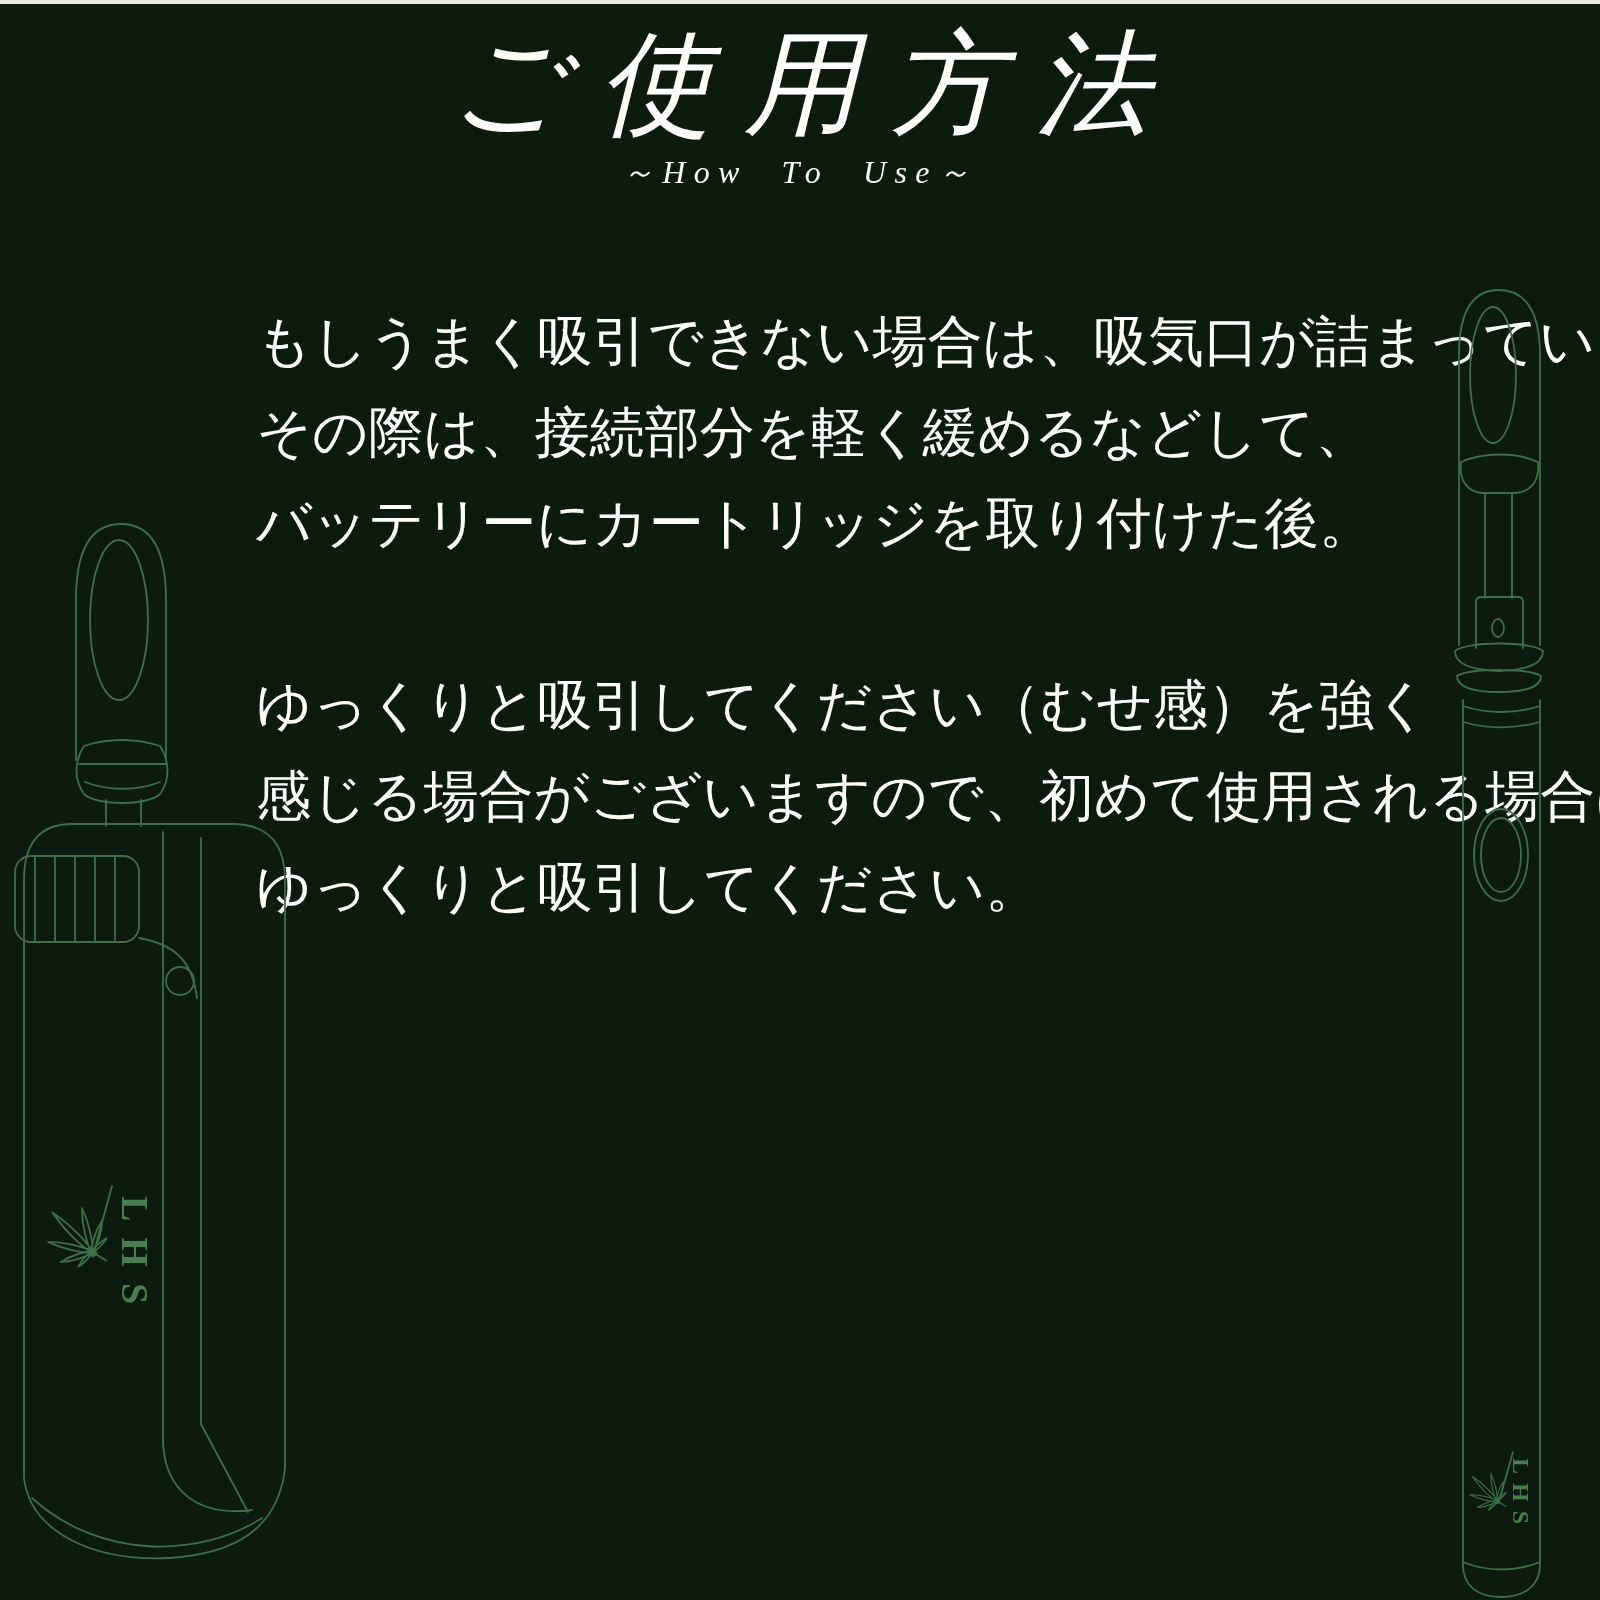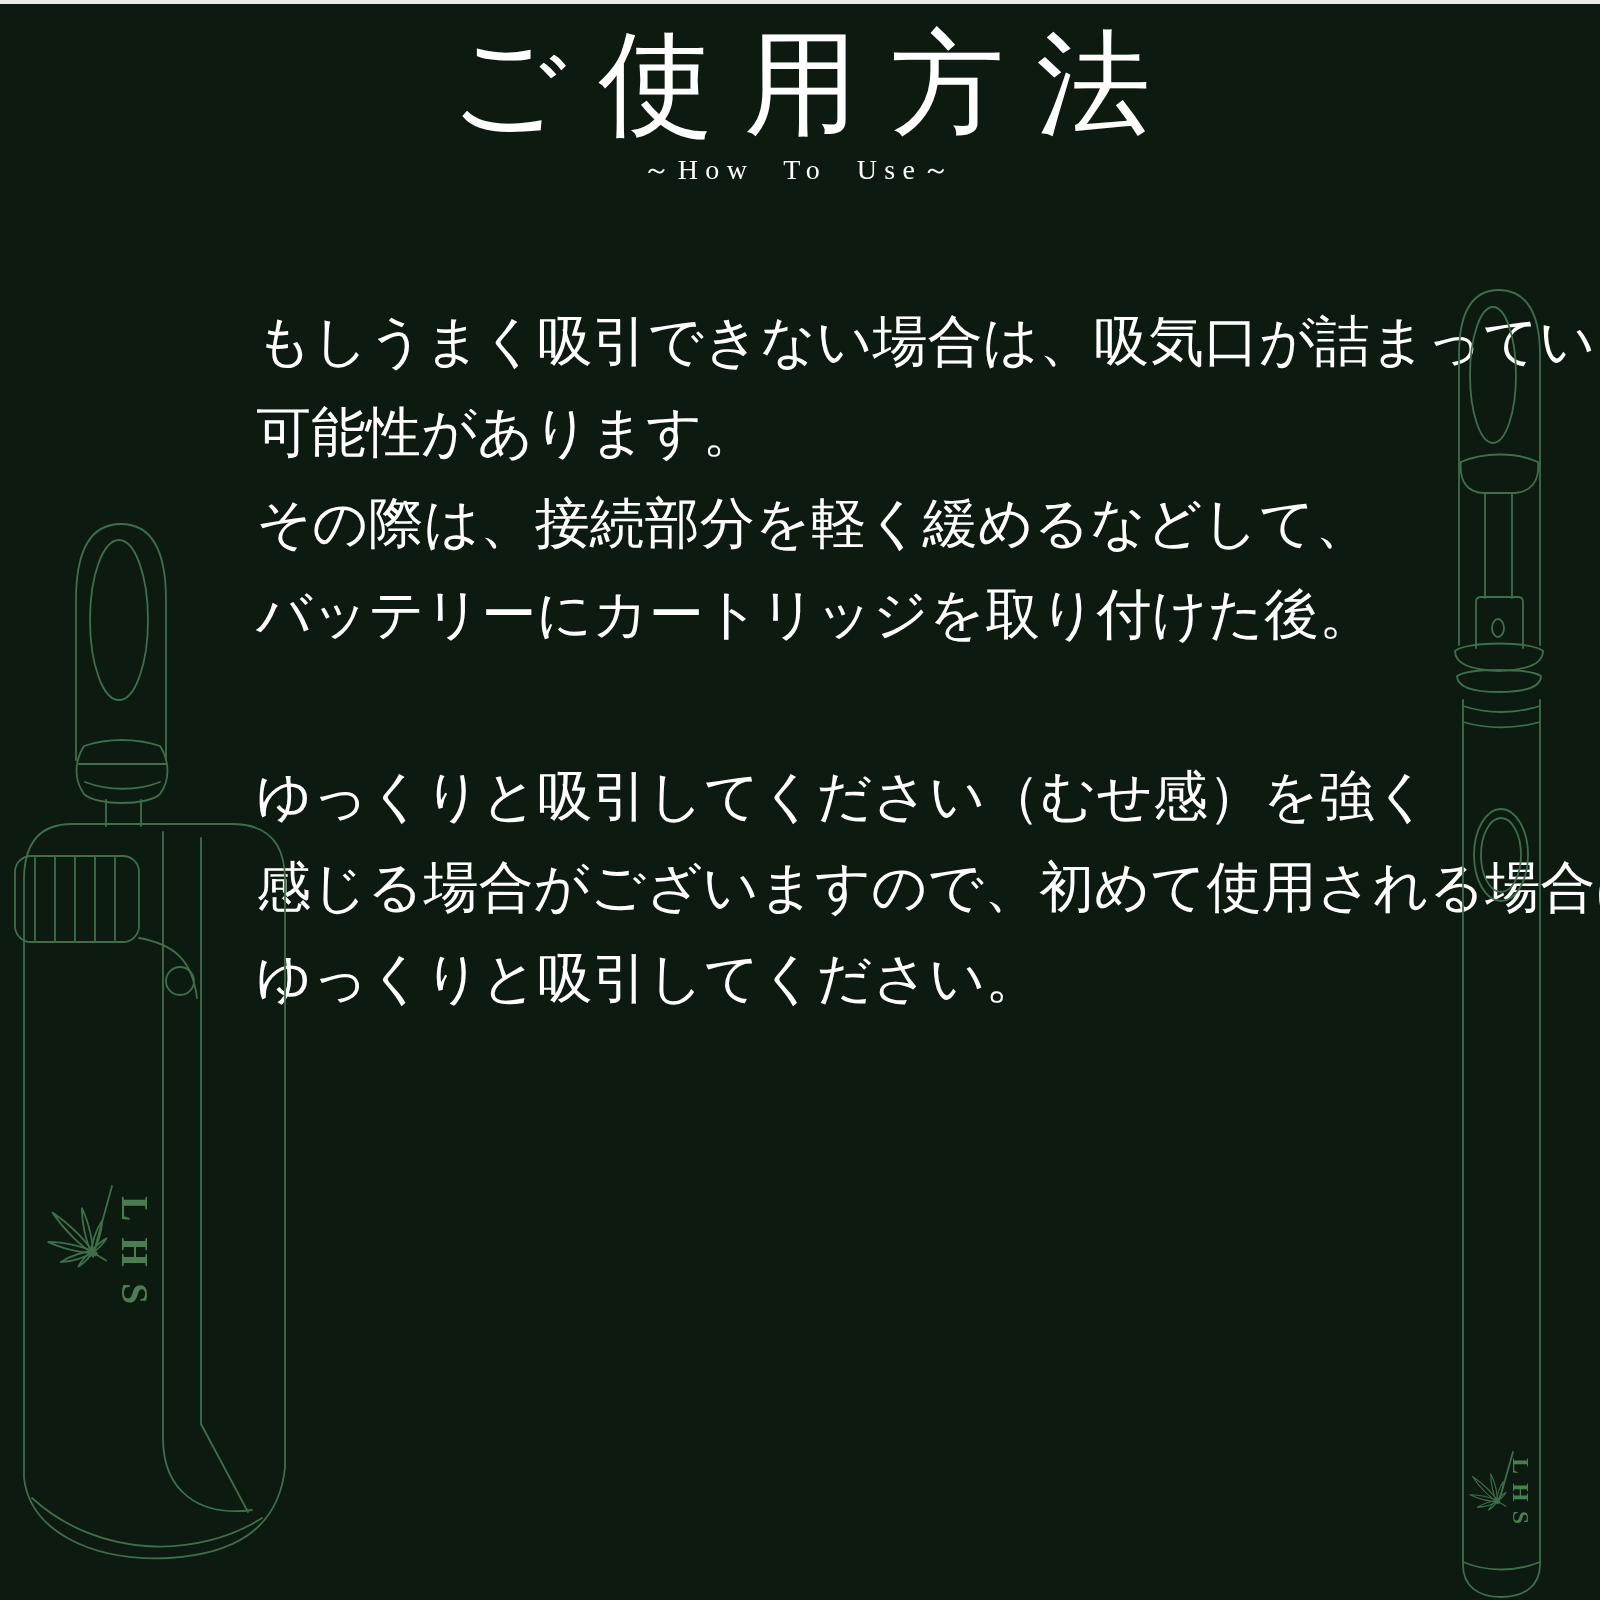--- a/index.html
+++ b/index.html
@@ -6,27 +6,27 @@
   body{
     width:1600px;height:1600px;position:relative;overflow:hidden;
     background:var(--bg,#0d1a0f);
     font-family:"Liberation Serif","DejaVu Serif",serif;
     color:var(--ink,#ffffff);
   }
   .top-strip{
     position:absolute;left:0;top:0;width:1600px;height:4px;
     background:var(--strip,#e9ebe6);
   }
-  .header{position:absolute;left:0;top:18px;width:1600px;text-align:center;}
+  .header{position:absolute;left:0;top:18px;width:1600px;text-align:center;font-style:italic;}
   .title{
     font-size:114px;line-height:1.18;letter-spacing:0.28em;margin-left:0.28em;
     font-weight:500;white-space:nowrap;
   }
   .subtitle{
-    font-size:28px;line-height:1.1;letter-spacing:0.26em;word-spacing:0.55em;
+    font-size:32px;line-height:1.1;letter-spacing:0.26em;word-spacing:0.55em;
     margin-top:2px;white-space:nowrap;
   }
   .instructions{
     position:absolute;left:256px;top:296px;width:1200px;
     font-size:55px;line-height:91px;
   }
   .para + .para{margin-top:91px;}
   .line{white-space:nowrap;}
   .hl{
     background:var(--hl,#a25a81);
@@ -50,21 +50,20 @@
 <div class="top-strip"></div>
 
 <div class="header">
   <div class="title">ご使用方法</div>
   <div class="subtitle">～How To Use～</div>
 </div>
 
 <div class="instructions">
     <div class="para">
       <div class="line">もしうまく吸引できない場合は、吸気口が詰まっている</div>
-      <div class="line">可能性があります。</div>
       <div class="line">その際は、接続部分を軽く緩めるなどして、</div>
       <div class="line">バッテリーにカートリッジを取り付けた後。</div>
     </div>
     <div class="para">
       <div class="line">ゆっくりと吸引してください（むせ感）を強く</div>
       <div class="line">感じる場合がございますので、初めて使用される場合は</div>
       <div class="line">ゆっくりと吸引してください。</div>
     </div>
   </div>
 

